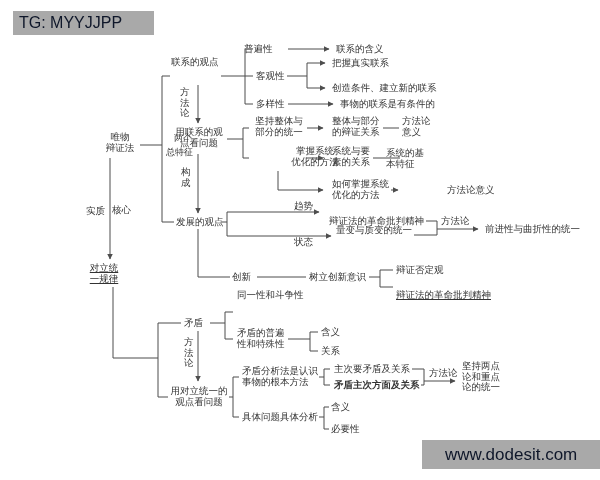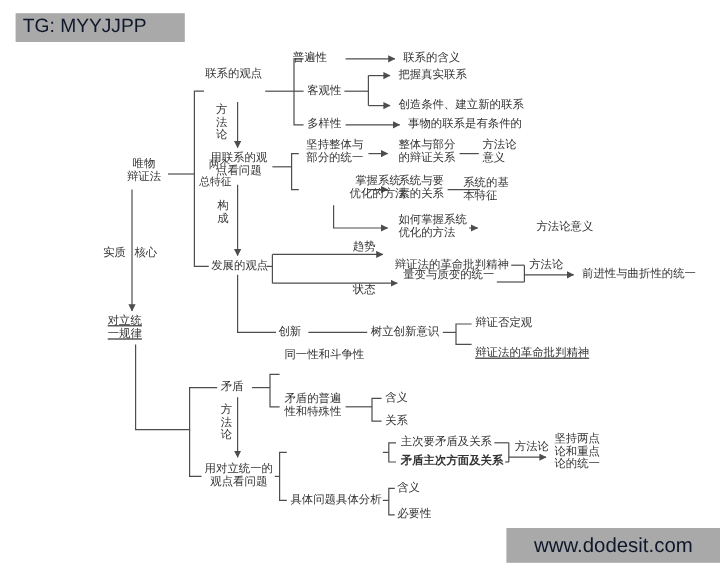--- a/index.html
+++ b/index.html
@@ -150,20 +150,22 @@
   <div class="lbl" style="left:237px;top:291px;font-family:Liberation Mono, monospace;">同一性和斗争性</div>
   <div class="lbl" style="left:237px;top:328px;">矛盾的普遍
 性和特殊性</div>
   <div class="lbl" style="left:321px;top:327px;">含义</div>
   <div class="lbl" style="left:321px;top:346px;">关系</div>
   <div class="lbl" style="left:184px;top:337px;">方
 法
 论</div>
   <div class="lbl c" style="left:170px;top:386px;width:58px;">用对立统一的
 观点看问题</div>
+  <div class="lbl" style="left:242px;top:366px;">矛盾分析法是认识
+事物的根本方法</div>
   <div class="lbl" style="left:334px;top:364px;">主次要矛盾及关系</div>
   <div class="lbl" style="left:334px;top:380px;font-weight:bold;">矛盾主次方面及关系</div>
   <div class="lbl" style="left:429px;top:368px;">方法论</div>
   <div class="lbl" style="left:462px;top:361px;">坚持两点
 论和重点
 论的统一</div>
   <div class="lbl" style="left:242px;top:412px;">具体问题具体分析</div>
   <div class="lbl" style="left:331px;top:402px;">含义</div>
   <div class="lbl" style="left:331px;top:424px;">必要性</div>
 

